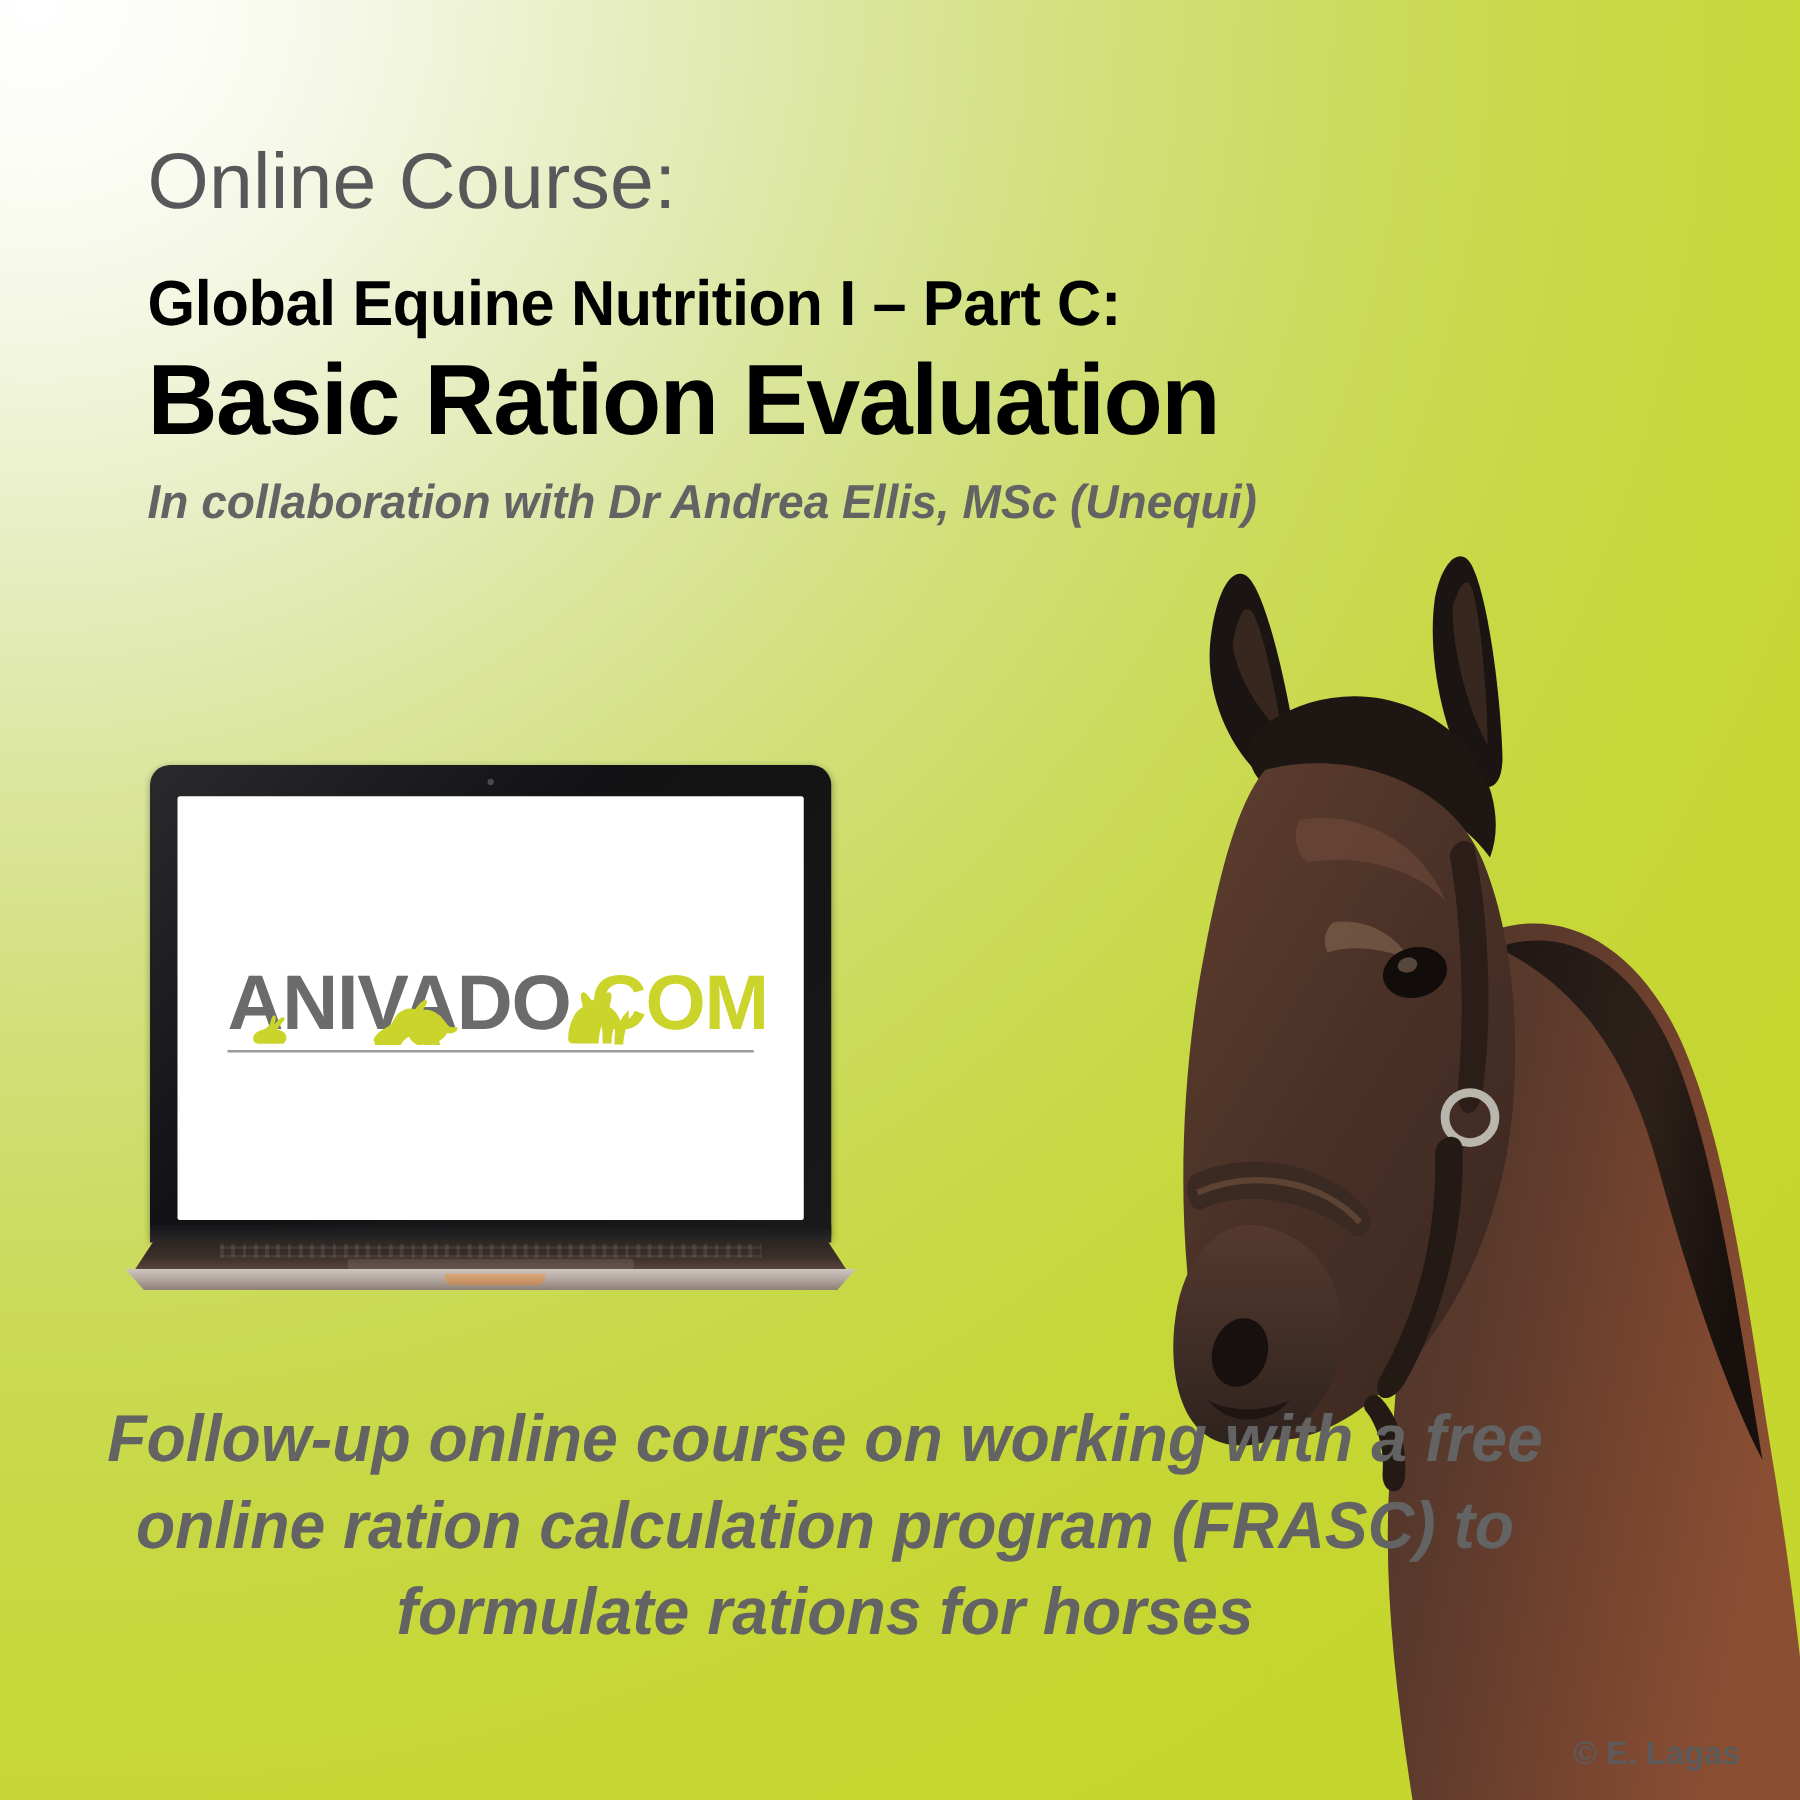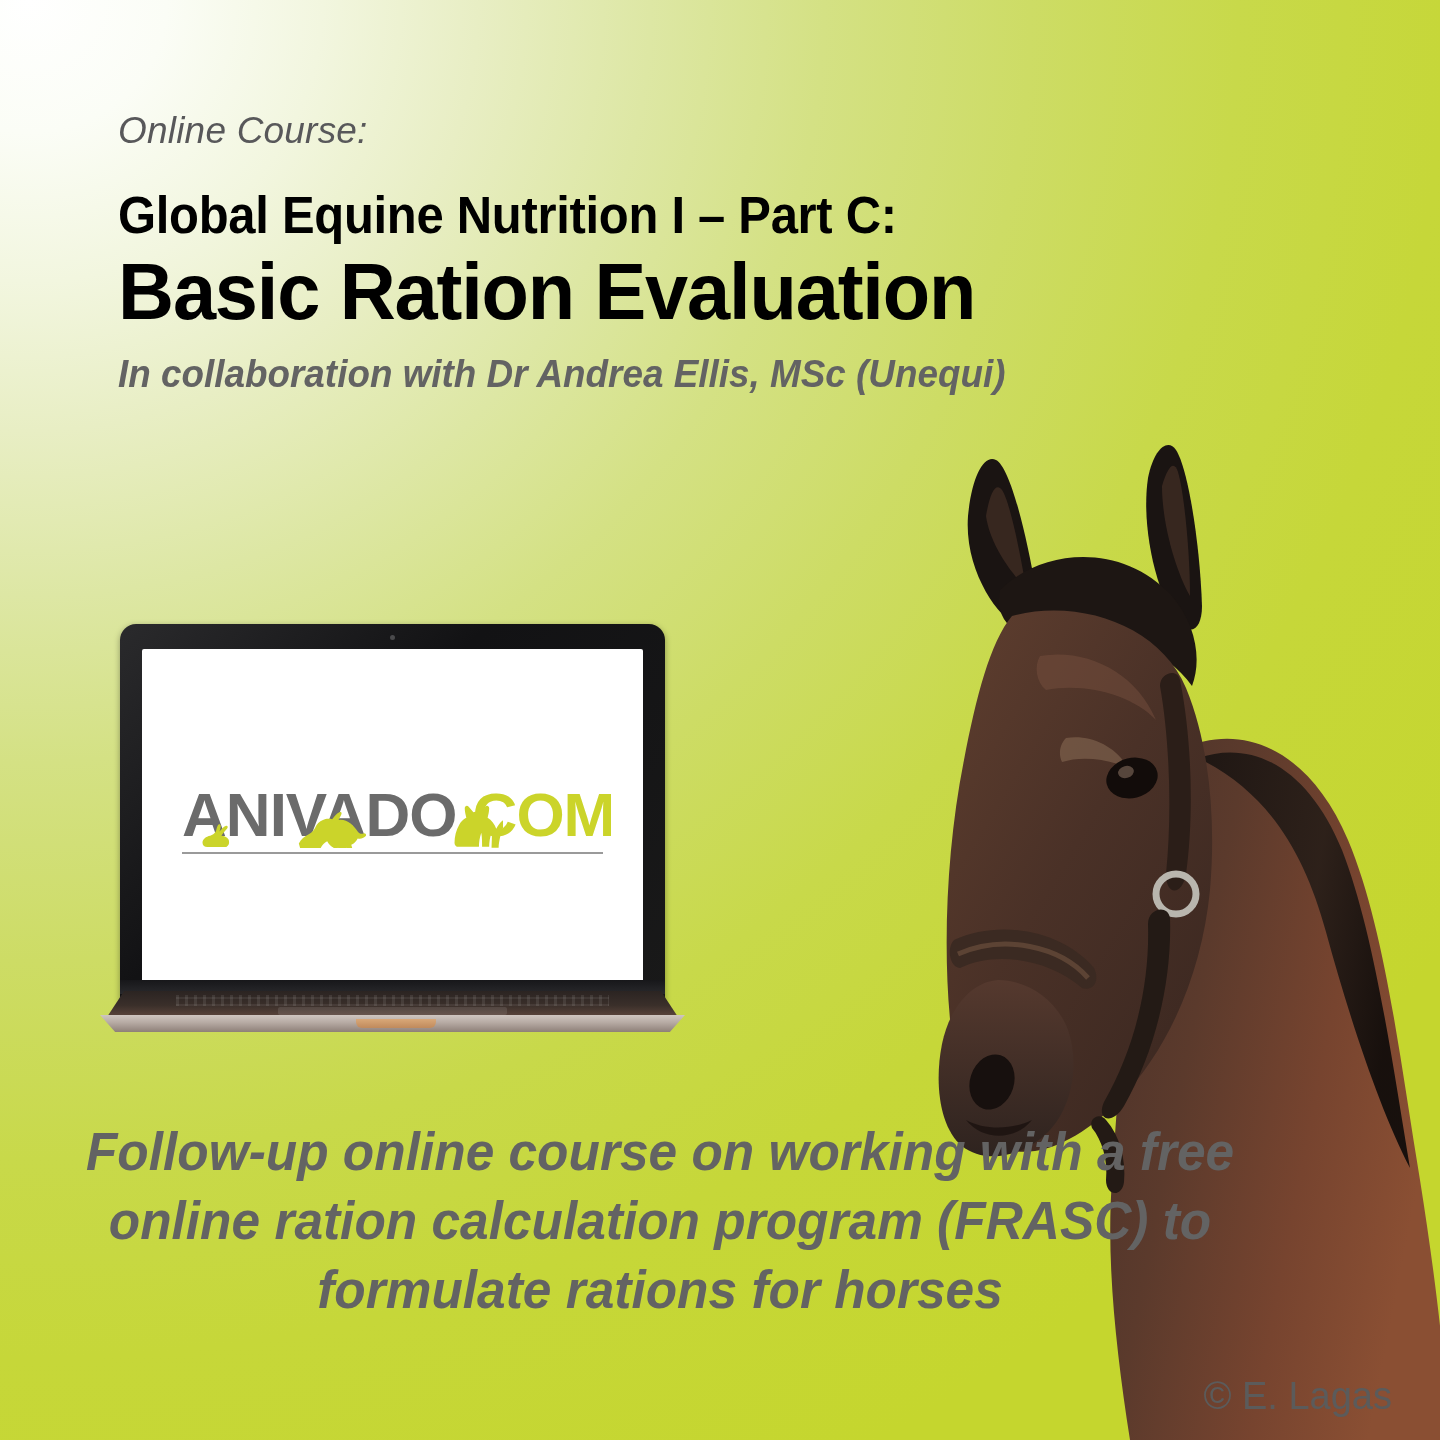--- a/index.html
+++ b/index.html
@@ -23,22 +23,22 @@
         #cddc65 58%,
         #c8d94a 70%,
         #c6d739 82%,
         #c5d62e 100%);
     overflow:hidden;
   }
 
   
   .txt-wrap{position:absolute;left:118px;top:112px;width:1020px;}
   .kicker{
-    font-size:37px;color:#58585a;letter-spacing:.2px;
-    line-height:1.05;font-weight:400;font-style:italic;
+    font-size:63px;color:#58585a;letter-spacing:.2px;
+    line-height:1.05;font-weight:400;
   }
   .title-1{
     margin-top:38px;
     font-size:51px;font-weight:700;color:#000;
     letter-spacing:-.3px;line-height:1.05;
     font-stretch:condensed;
     transform:scaleX(.96);transform-origin:left center;
   }
   .title-2{
     margin-top:10px;
@@ -49,21 +49,21 @@
   .collab{
     margin-top:22px;
     font-size:38px;font-weight:700;font-style:italic;
     color:#636363;line-height:1.1;
     transform:scaleX(.97);transform-origin:left center;
   }
 
   
   .laptop{position:absolute;left:85px;top:608px;width:615px;height:425px;}
   .lid{
-    position:absolute;left:35px;top:16px;width:545px;height:380px;
+    position:absolute;left:35px;top:4px;width:545px;height:380px;
     background:linear-gradient(135deg,#2a2a2c 0%,#121214 40%,#191919 100%);
     border-radius:16px 16px 4px 4px;
     box-shadow:0 2px 6px rgba(0,0,0,.35);
   }
   .cam{
     position:absolute;left:50%;top:11px;width:5px;height:5px;margin-left:-2.5px;
     background:#4a4a4c;border-radius:50%;
   }
   .screen{
     position:absolute;left:22px;top:25px;right:22px;bottom:16px;
@@ -133,21 +133,21 @@
     position:absolute;left:60px;top:1118px;width:1200px;
     text-align:center;color:#636363;
     font-size:53px;font-style:italic;font-weight:700;
     line-height:1.30;
     transform:scaleX(.97);transform-origin:center center;
   }
 
   
   .credit{
     position:absolute;right:48px;bottom:22px;
-    font-size:38px;color:#5b5b5b;font-weight:400;
+    font-size:26px;color:#5b5b5b;font-weight:700;
   }
 
   
   .horse{position:absolute;left:880px;top:420px;width:570px;height:1020px;}
   .horse svg{width:100%;height:100%;display:block;}
 </style>
 </head>
 <body>
 
 <div id="poster">

